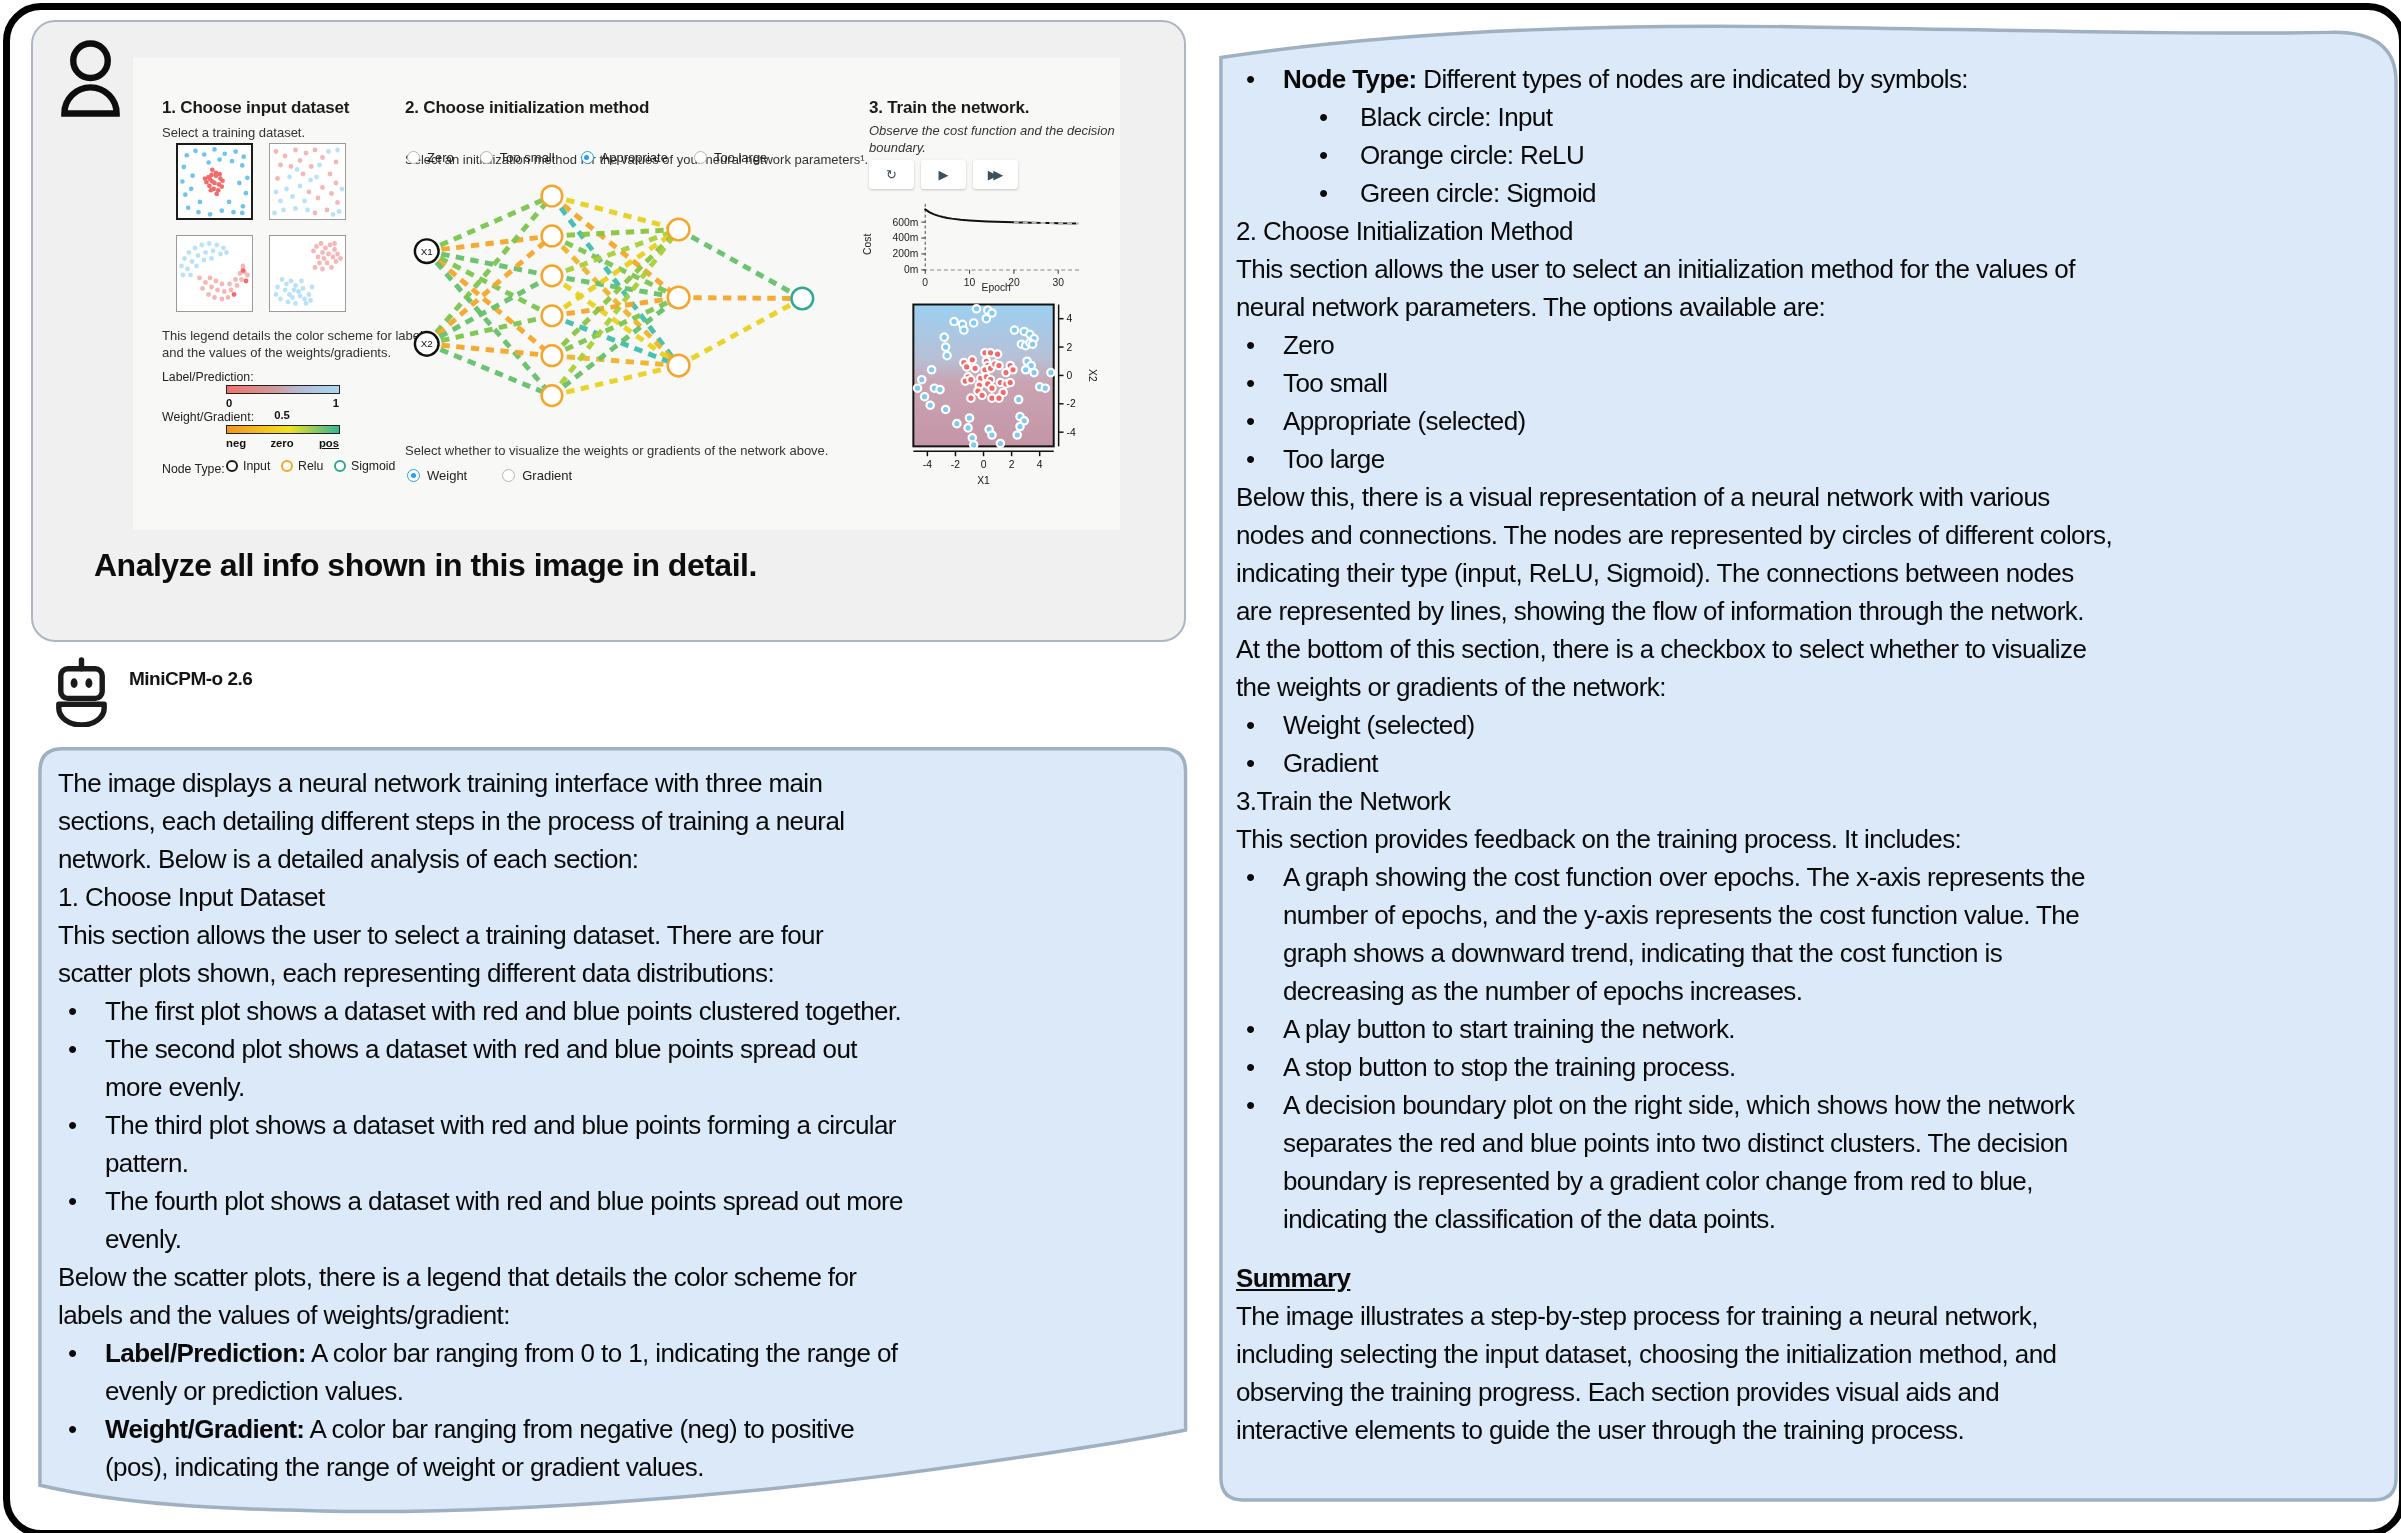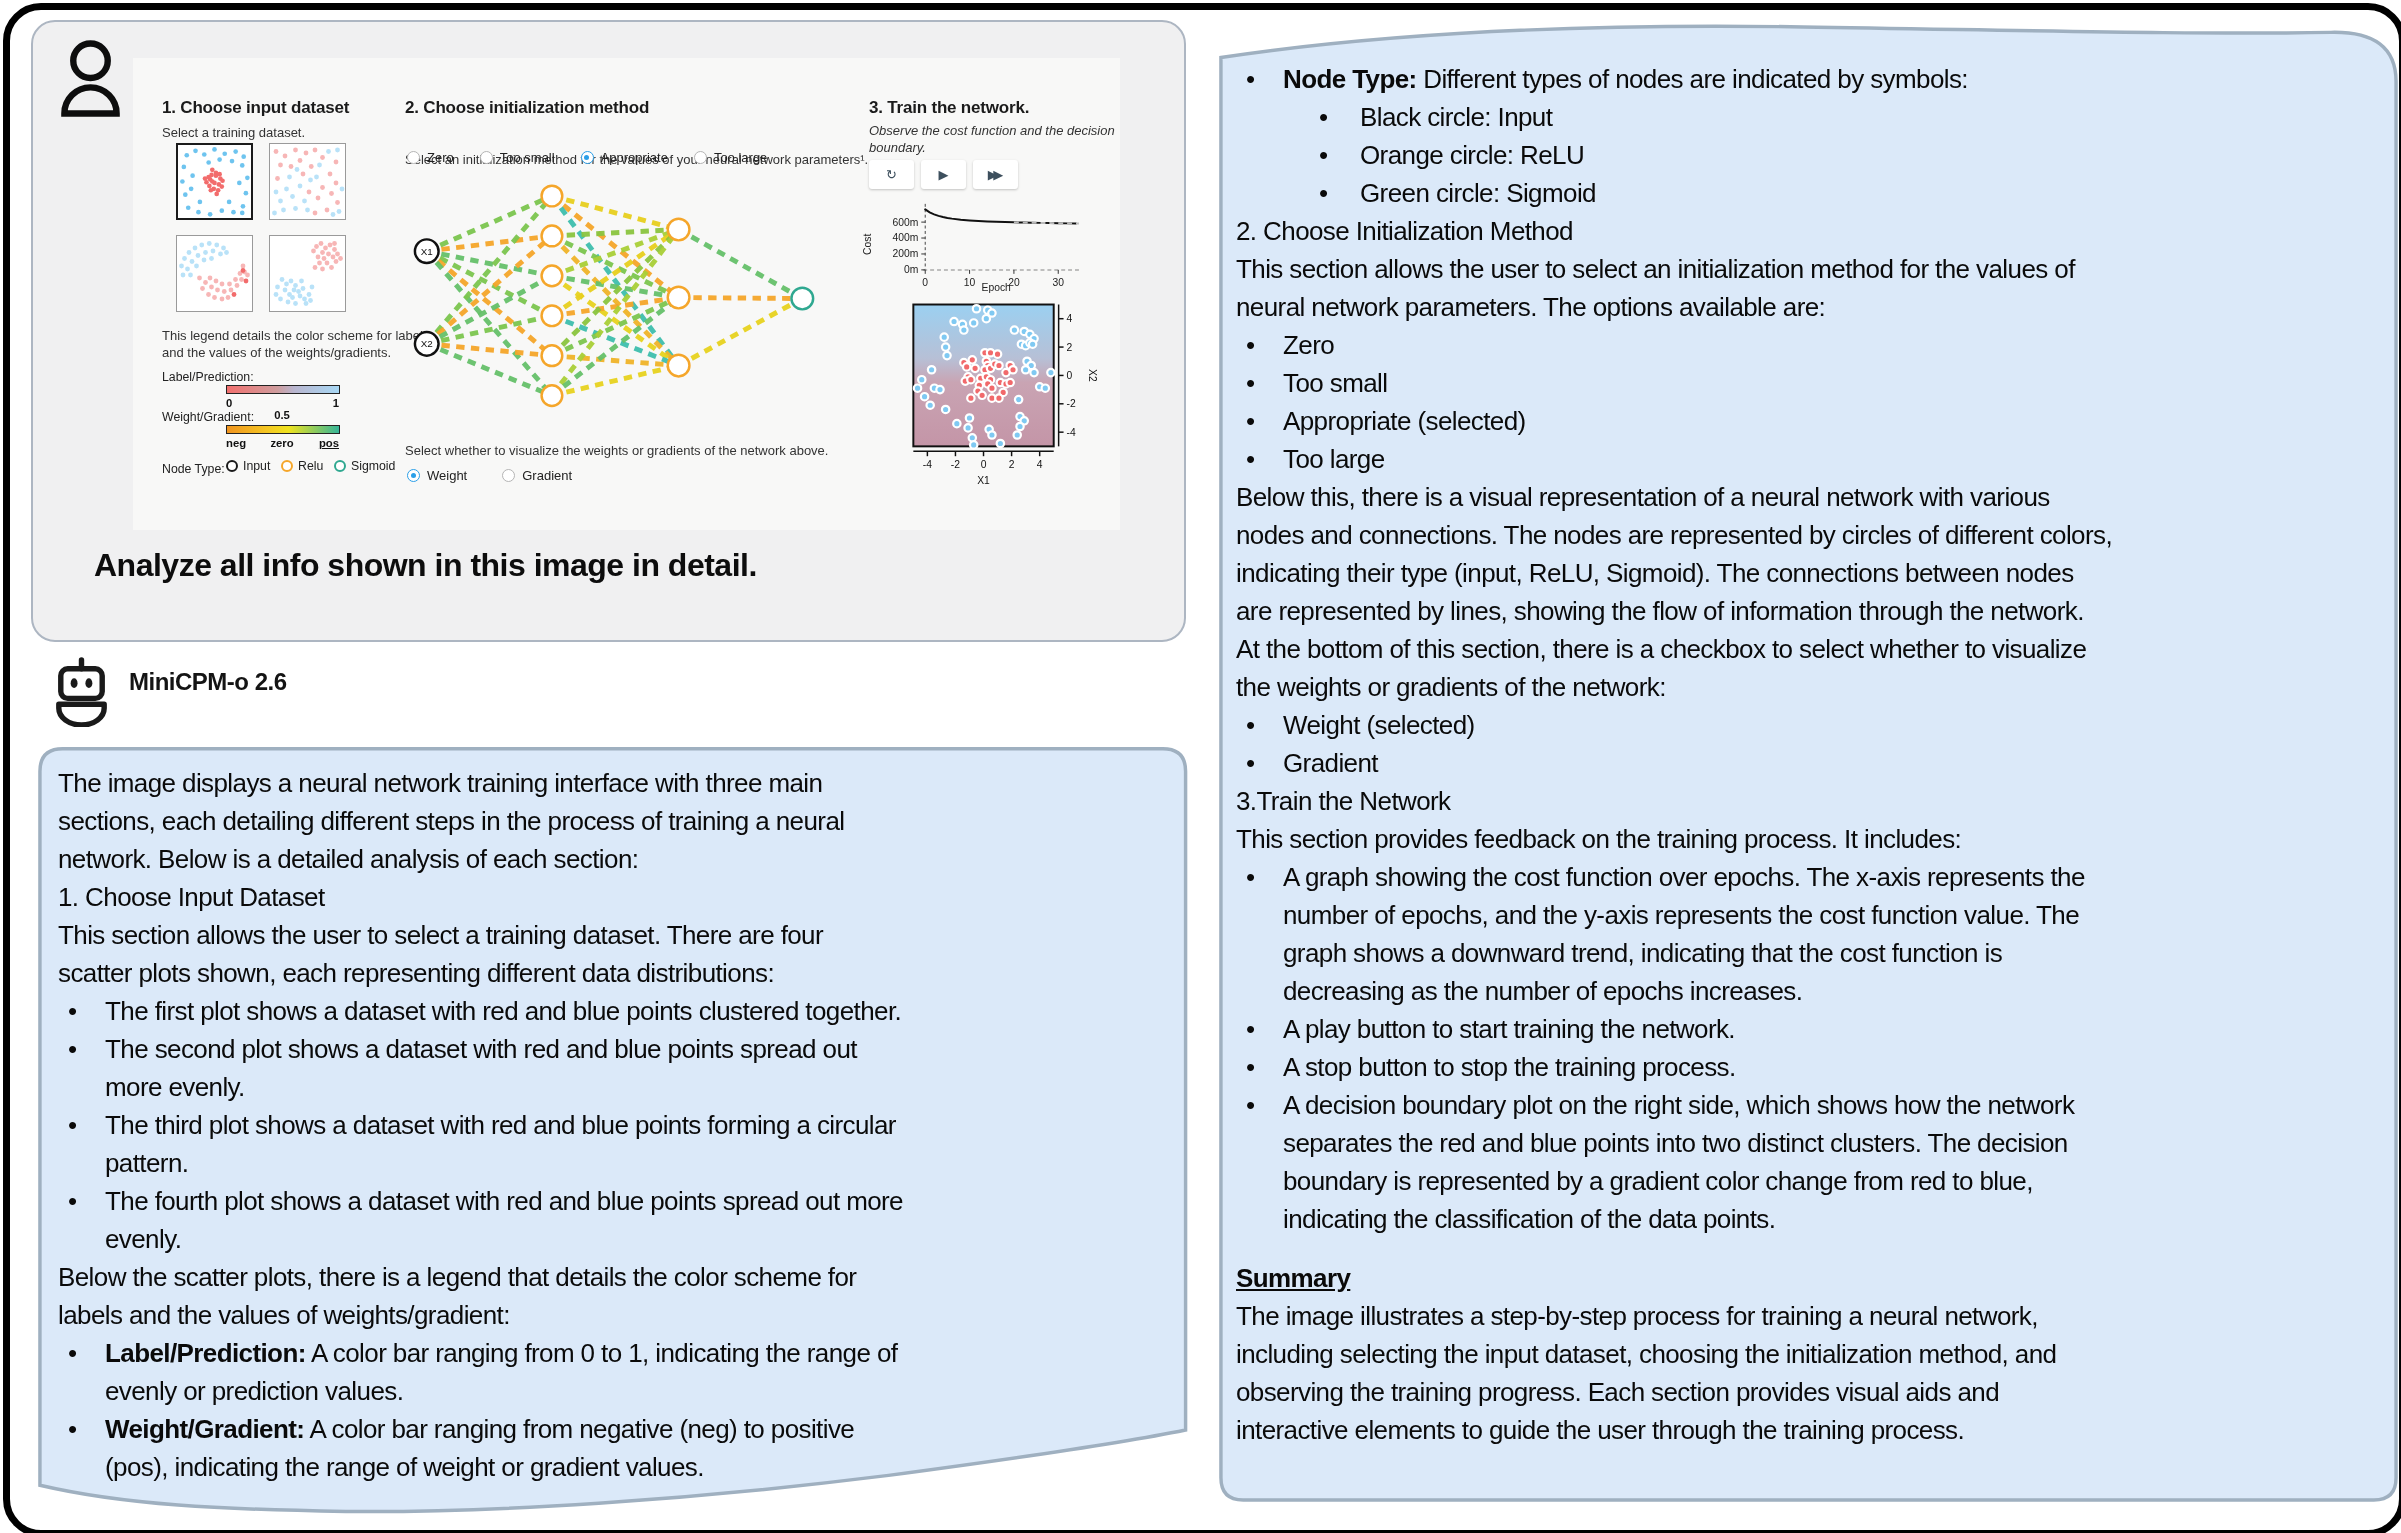--- a/index.html
+++ b/index.html
@@ -25,21 +25,21 @@
   .nt-item{position:absolute;font-size:12.3px;color:#222;display:flex;align-items:center;gap:5px;}
   .ring{width:12px;height:12px;border-radius:50%;background:#fff;display:inline-block;box-sizing:border-box;}
   .radio-row{position:absolute;display:flex;align-items:center;}
   .radio{width:13px;height:13px;border-radius:50%;border:1.5px solid #b5b5b5;background:#fff;display:inline-block;position:relative;box-sizing:border-box;}
   .radio.sel{border-color:#2b9fe8;}
   .radio.sel::after{content:"";position:absolute;left:2.5px;top:2.5px;width:5px;height:5px;border-radius:50%;background:#2b9fe8;}
   .radio-label{font-size:13px;color:#222;margin:0 0 0 7px;}
   .tbtn{position:absolute;width:45px;height:29px;background:#fff;border-radius:3px;box-shadow:0 1px 2.5px rgba(0,0,0,.22);display:flex;align-items:center;justify-content:center;font-size:13px;color:#3d4f5d;cursor:pointer;}
   
   #prompt{left:94px;top:547px;font-size:32px;font-weight:bold;color:#0d0d0d;letter-spacing:-0.5px;}
-  #model-name{left:129px;top:668px;font-size:24px;font-weight:bold;color:#141414;letter-spacing:-0.5px;}
+  #model-name{left:129px;top:668px;font-size:19px;font-weight:bold;color:#141414;letter-spacing:-0.5px;}
   
   .resp-text{position:absolute;color:#0a0a0a;font-size:26px;letter-spacing:-0.6px;}
   #left-lines{left:58px;top:764px;width:1115px;line-height:38px;}
   #right-lines{left:1236px;top:60px;width:1155px;line-height:38px;}
   .resp-line{position:relative;white-space:nowrap;}
   .resp-line.b1{padding-left:47px;}
   .resp-line.b1::before{content:"\2022";position:absolute;left:10px;top:0;}
   .resp-line.b2{padding-left:124px;}
   .resp-line.b2::before{content:"\2022";position:absolute;left:83px;top:0;}
   .resp-line.cont1{padding-left:47px;}

